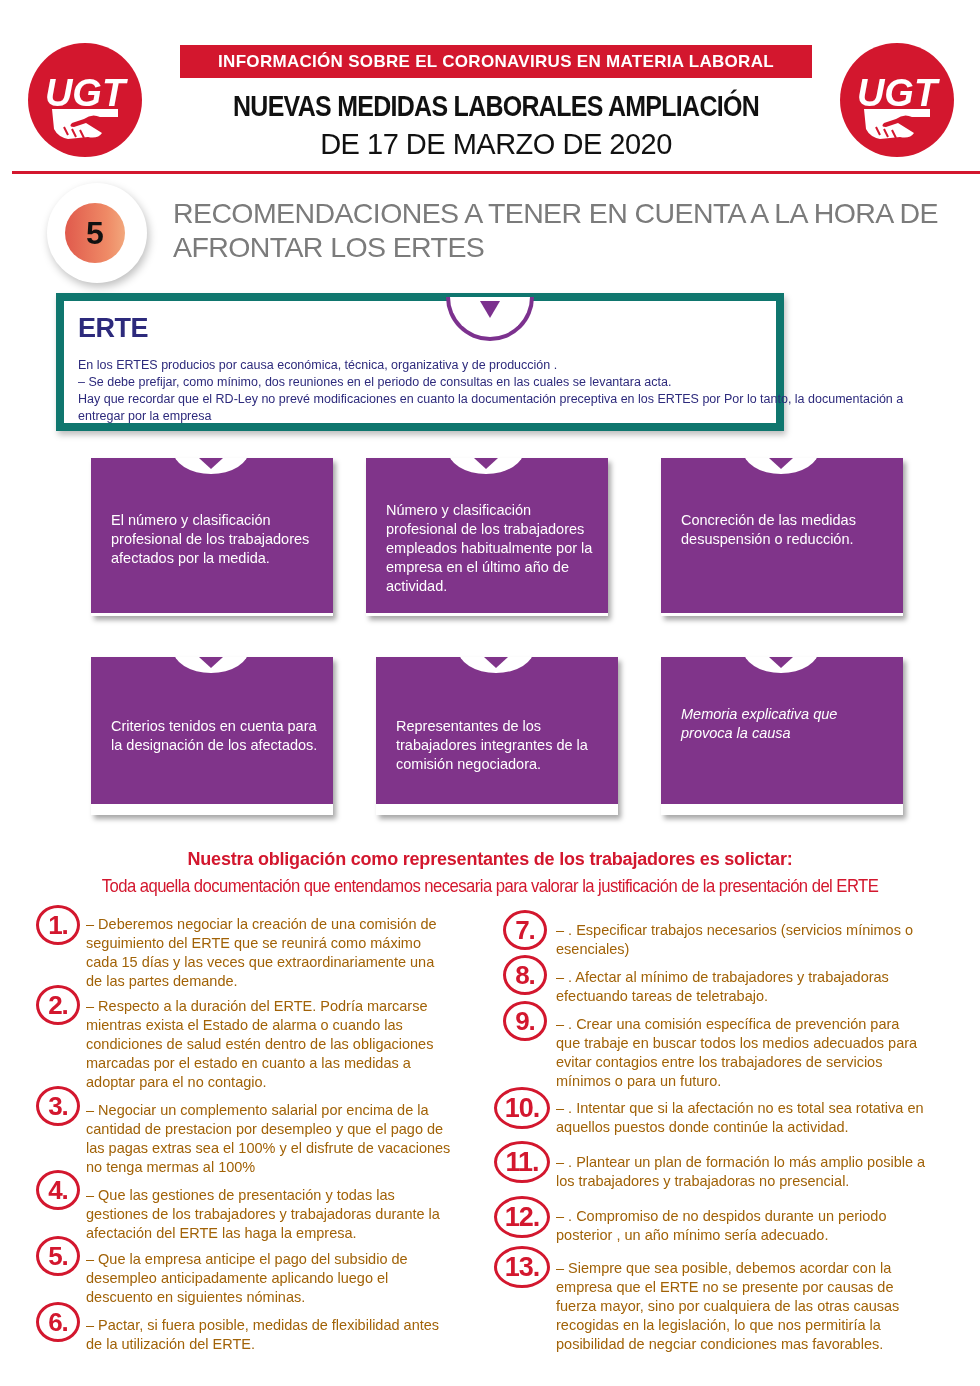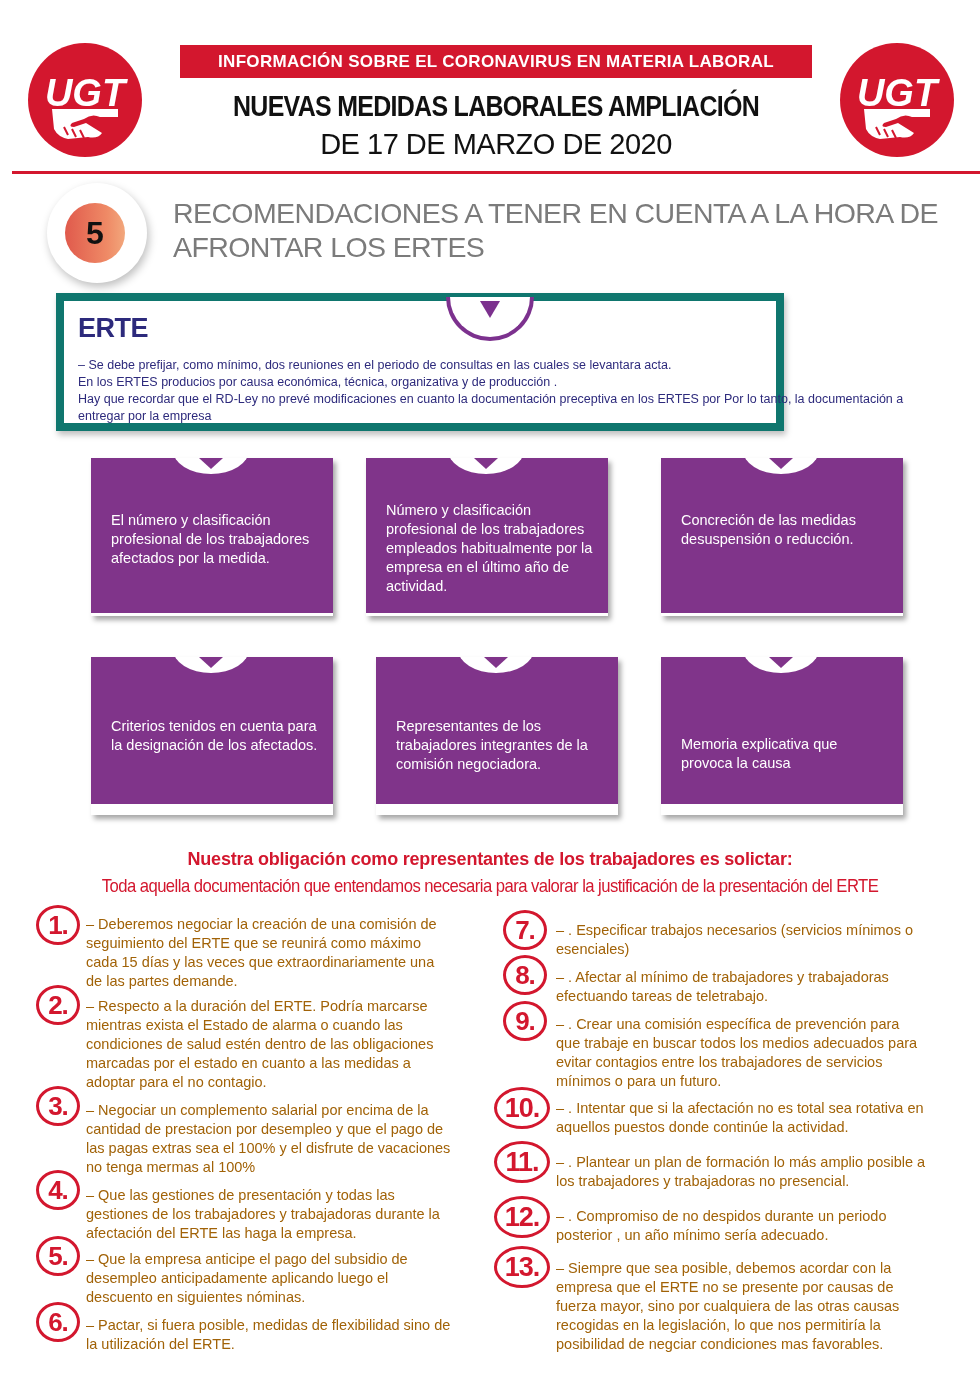--- a/index.html
+++ b/index.html
@@ -83,22 +83,22 @@
   <div class="badge-inner">5</div>
 </div>
 <div class="section-title">RECOMENDACIONES A TENER EN CUENTA A LA HORA DE AFRONTAR LOS ERTES</div>
 
 <div class="erte-box">
   <div class="erte-notch">
     <div class="tri"></div>
   </div>
   <div class="erte-heading">ERTE</div>
   <div class="erte-text">
+    <p>En los ERTES producios por causa económica, técnica, organizativa y de producción .</p>
     <p>– Se debe prefijar, como mínimo, dos reuniones en el periodo de consultas en las cuales se levantara acta.</p>
-    <p>En los ERTES producios por causa económica, técnica, organizativa y de producción .</p>
     <p>Hay que recordar que el RD-Ley no prevé modificaciones en cuanto la documentación preceptiva en los ERTES por Por lo tanto, la documentación a entregar por la empresa</p>
   </div>
 </div>
 
 <div class="card" style="left:91px; top:458px;">
   <div class="purple">
       <div class="notch">
         <div class="tri"></div>
       </div>
     <div class="txt" style="top:53px;">El número y clasificación profesional de los trabajadores afectados por la medida.</div>
@@ -135,21 +135,21 @@
         <div class="tri"></div>
       </div>
     <div class="txt" style="top:60px;">Representantes de los trabajadores integrantes de la comisión negociadora.</div>
     </div>
 </div>
 <div class="card" style="left:661px; top:657px;">
   <div class="purple" style="height:147px;">
       <div class="notch">
         <div class="tri"></div>
       </div>
-    <div class="txt" style="top:78px;">Memoria explicativa que provoca la causa</div>
+    <div class="txt" style="top:48px;font-style:italic;">Memoria explicativa que provoca la causa</div>
     </div>
 </div>
 
 <div class="oblig-title">Nuestra obligación como representantes de los trabajadores es solictar:</div>
 <div class="oblig-sub">Toda aquella documentación que entendamos necesaria para valorar la justificación de la presentación del ERTE</div>
 
 <div class="item">
   <div class="num" style="left:36px; top:905px;">1.</div>
   <div class="itxt" style="left:86px; top:915px; width:365px;">– Deberemos negociar la creación de una comisión de seguimiento del ERTE que se reunirá como máximo cada 15 días y las veces que extraordinariamente una de las partes demande.</div>
 </div>
@@ -164,21 +164,21 @@
 <div class="item">
   <div class="num" style="left:36px; top:1170px;">4.</div>
   <div class="itxt" style="left:86px; top:1186px; width:365px;">– Que las gestiones de presentación y todas las gestiones de los trabajadores y trabajadoras durante la afectación del ERTE las haga la empresa.</div>
 </div>
 <div class="item">
   <div class="num" style="left:36px; top:1236px;">5.</div>
   <div class="itxt" style="left:86px; top:1250px; width:365px;">– Que la empresa anticipe el pago del subsidio de desempleo anticipadamente aplicando luego el descuento en siguientes nóminas.</div>
 </div>
 <div class="item">
   <div class="num" style="left:36px; top:1302px;">6.</div>
-  <div class="itxt" style="left:86px; top:1316px; width:365px;">– Pactar, si fuera posible, medidas de flexibilidad sino de la utilización del ERTE.</div>
+  <div class="itxt" style="left:86px; top:1316px; width:365px;">– Pactar, si fuera posible, medidas de flexibilidad antes de la utilización del ERTE.</div>
 </div>
 
 <div class="item">
   <div class="num" style="left:503px; top:910px;">7.</div>
   <div class="itxt" style="left:556px; top:921px; width:370px;">– . Especificar trabajos necesarios (servicios mínimos o esenciales)</div>
 </div>
 <div class="item">
   <div class="num" style="left:503px; top:955px;">8.</div>
   <div class="itxt" style="left:556px; top:968px; width:370px;">– . Afectar al mínimo de trabajadores y trabajadoras efectuando tareas de teletrabajo.</div>
 </div>

